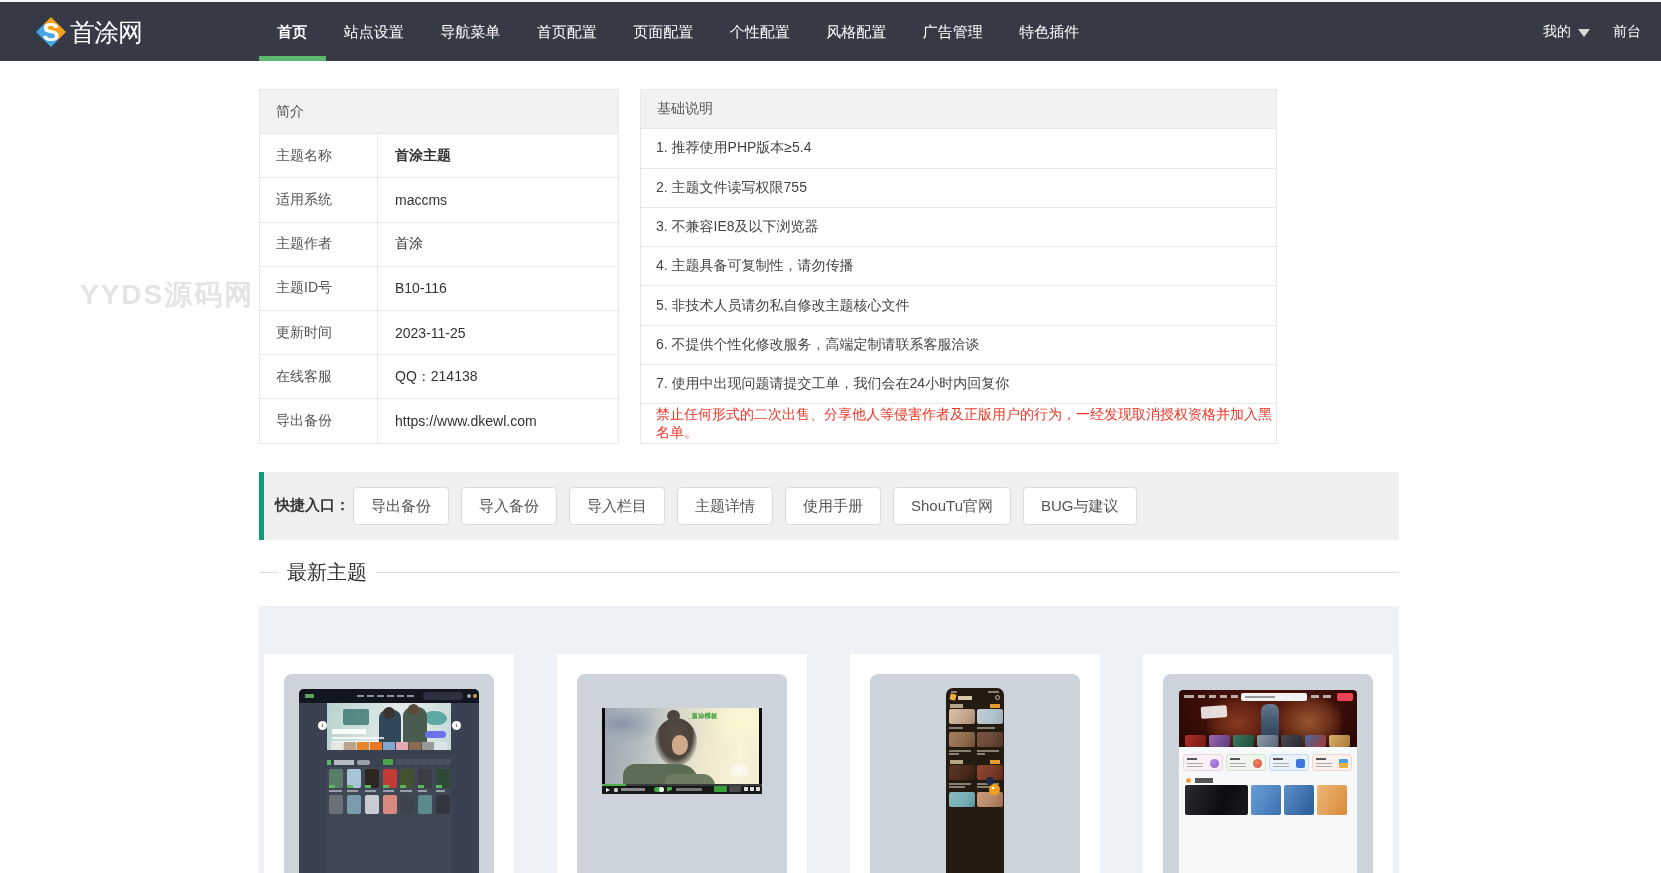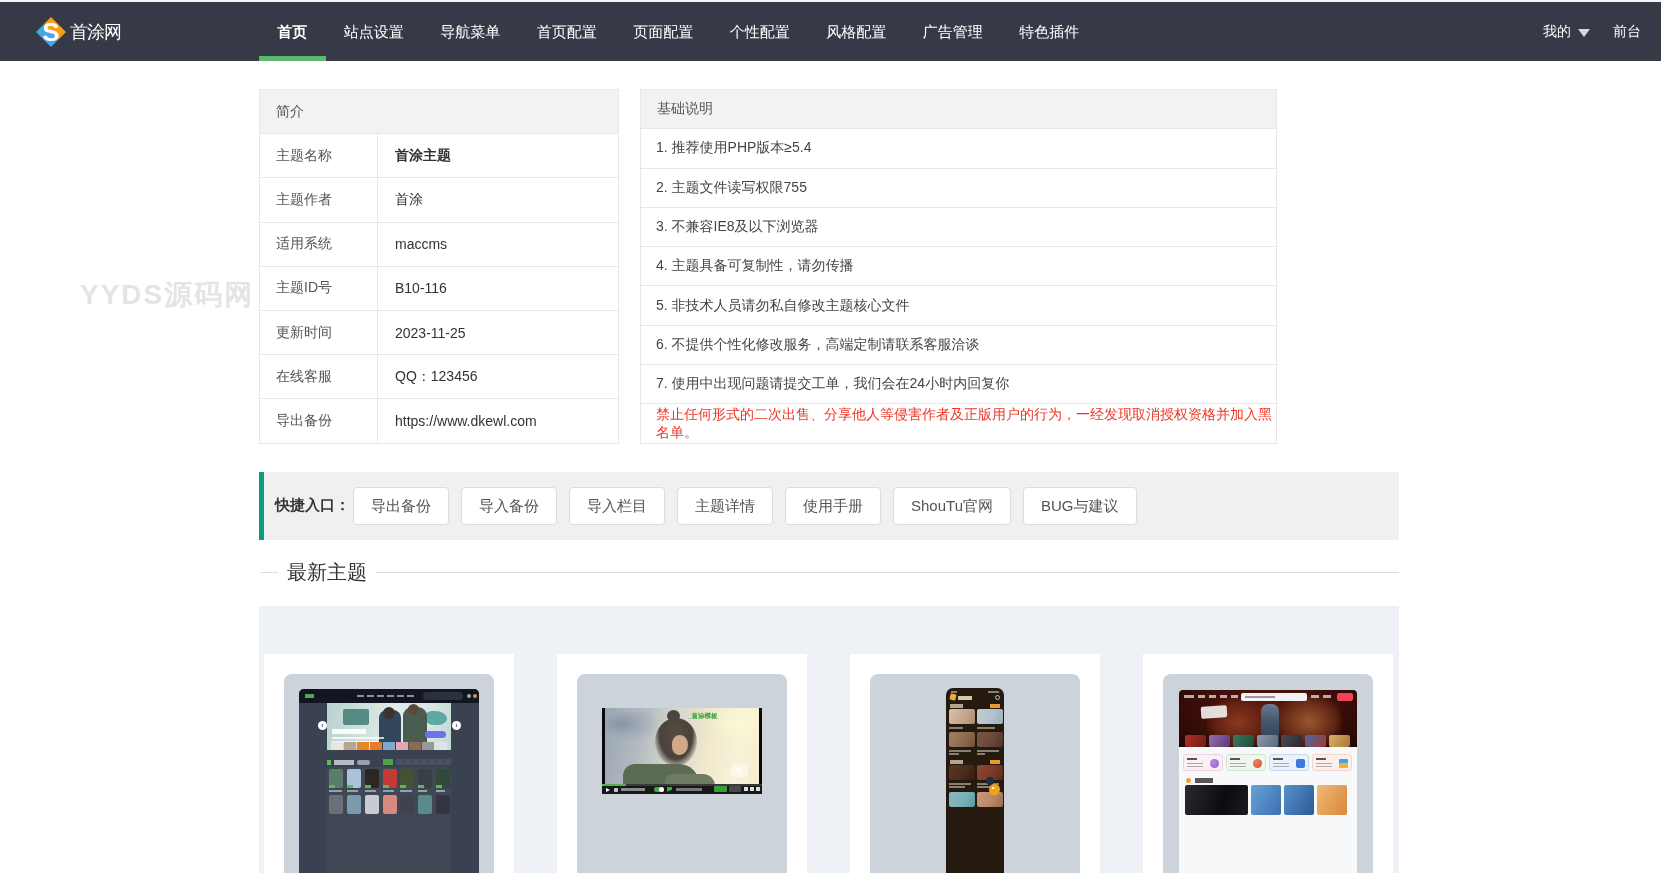--- a/index.html
+++ b/index.html
@@ -6,21 +6,21 @@
 * { box-sizing: border-box; }
 html,body { margin:0; padding:0; }
 body {
   width:1661px; height:873px; overflow:hidden; position:relative;
   background:#fff; font-family:"Liberation Sans", sans-serif;
 }
 
 .nav { position:relative; height:61px; background:#353a46; border-top:2px solid #f5f5f5; }
 .logo { position:absolute; left:35px; top:14px; display:flex; align-items:center; }
 .dia { width:32px; height:32px; position:relative; }
-.logotxt { margin-left:3px; color:#fff; font-size:18px; letter-spacing:-1px; line-height:32px; }
+.logotxt { margin-left:3px; color:#fff; font-size:25px; letter-spacing:-1px; line-height:32px; }
 .menu { width:1140px; margin:0 0 0 259px; height:59px; font-size:15px; }
 .menu a { display:inline-block; line-height:59px; padding:0 18.25px; color:#fff; text-decoration:none; position:relative; }
 .menu a.act { font-weight:700; }
 .menu a.act::after { content:""; position:absolute; left:0; right:0; bottom:0; height:5px; background:#5cb86e; }
 .navright { position:absolute; right:20px; top:0; height:59px; line-height:59px; color:#fbfbfb; font-size:14px; }
 .navright .caret { display:inline-block; width:0; height:0; border:6px solid transparent; border-top:8px solid #d9d9d9; margin-left:7px; vertical-align:-7px; }
 .navright .qt { margin-left:23px; }
 
 .container { width:1140px; margin:0 0 0 259px; }
 .banner { margin-top:20px; height:54px; line-height:54px; background:#f0f0f0; border-left:5px solid #0d9b80; padding-left:14px; font-size:14px; color:#333; }
@@ -170,38 +170,38 @@
     <table class="tl">
       <tbody>
           <tr>
             <th colspan="2">简介</th>
           </tr>
       <tr>
             <td class="c1">主题名称</td>
             <td class="c2"><b>首涂主题</b></td>
           </tr>
       <tr>
+            <td class="c1">适用系统</td>
+            <td class="c2">maccms</td>
+          </tr>
+      <tr>
             <td class="c1">主题作者</td>
             <td class="c2">首涂</td>
           </tr>
       <tr>
-            <td class="c1">适用系统</td>
-            <td class="c2">maccms</td>
-          </tr>
-      <tr>
             <td class="c1">主题ID号</td>
             <td class="c2">B10-116</td>
           </tr>
       <tr>
             <td class="c1">更新时间</td>
             <td class="c2">2023-11-25</td>
           </tr>
       <tr>
             <td class="c1">在线客服</td>
-            <td class="c2">QQ：123456</td>
+            <td class="c2">QQ：214138</td>
           </tr>
       <tr>
             <td class="c1">导出备份</td>
             <td class="c2">https://www.dkewl.com</td>
           </tr>
     </tbody>
       </table>
     <table class="tr">
       <tbody>
           <tr>

